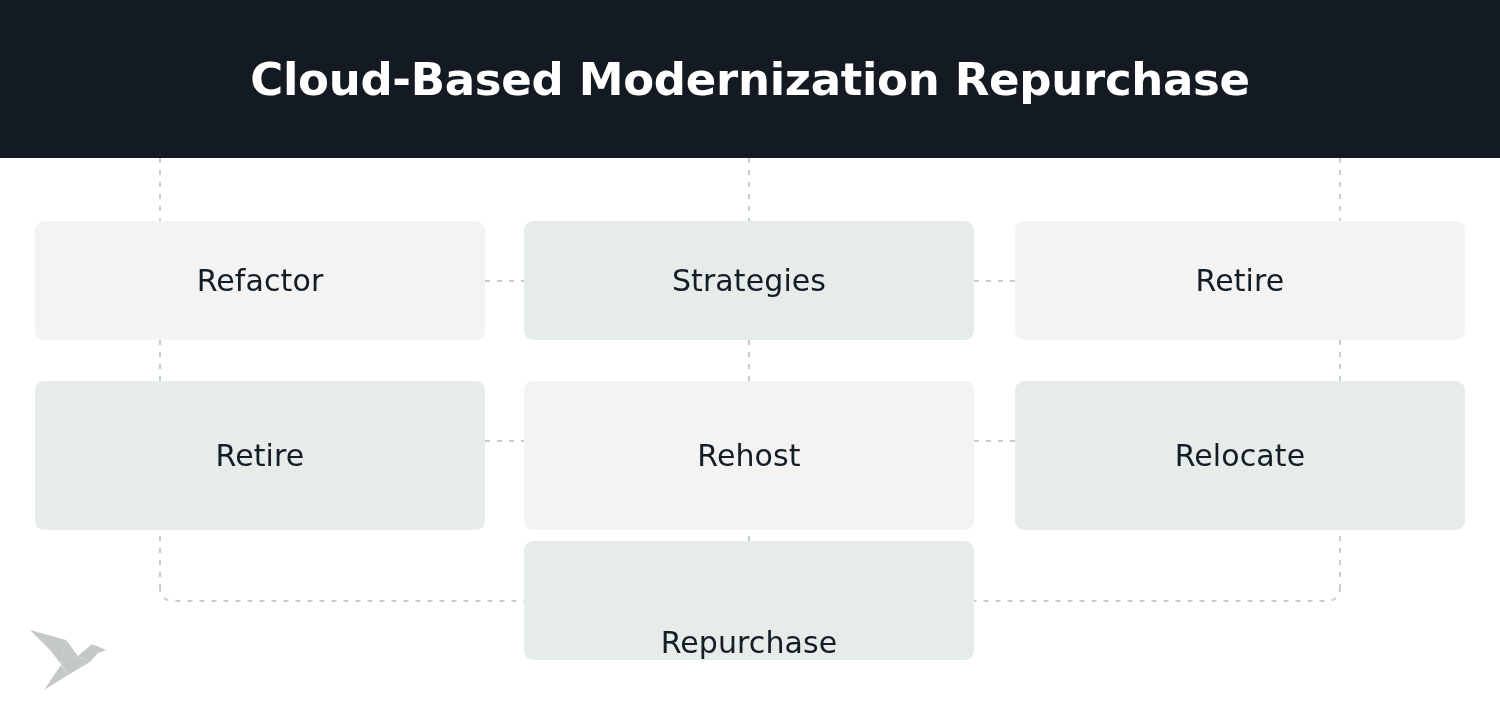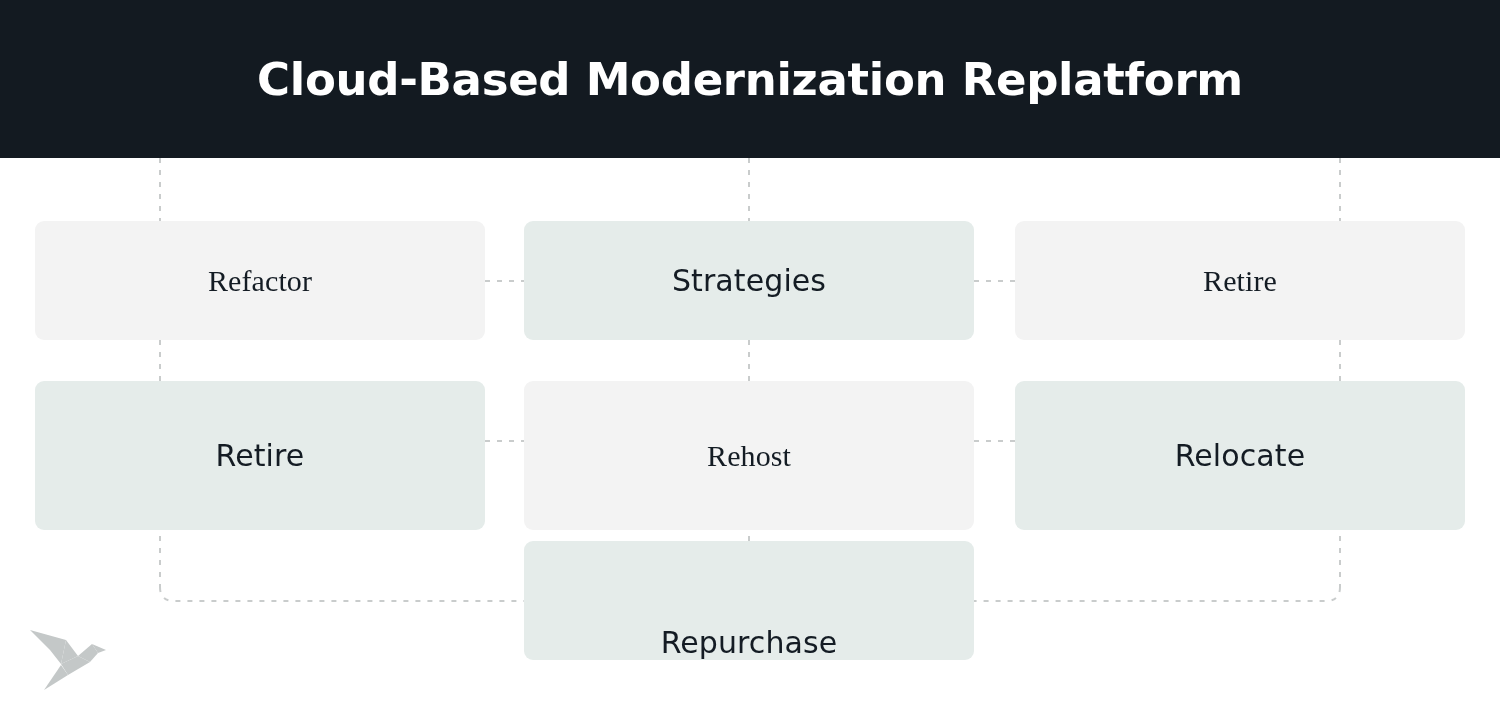--- a/index.html
+++ b/index.html
@@ -67,21 +67,21 @@
     display: flex;
     align-items: center;
     justify-content: center;
     font-family: "DejaVu Sans", sans-serif;
     font-size: 30px;
     font-weight: 400;
     color: #141c24;
     letter-spacing: 0.1px;
     white-space: nowrap;
   }
-  .node.gray  { background: #f3f3f3; font-family: Liberation Serif, serif; }
+  .node.gray  { background: #f3f3f3; }
   .node.green { background: #e5ecea; }
 
   
   .col-left   { left: 35px;   width: 450px; }
   .col-mid    { left: 524px;  width: 450px; }
   .col-right  { left: 1015px; width: 450px; }
 
   
   .row-1 { top: 221px; height: 119px; }
   .row-2 { top: 381px; height: 149px; }
@@ -95,21 +95,21 @@
     width: 86px;
     height: 72px;
   }
 </style>
 </head>
 <body>
 
 <div id="page">
 
   <div class="header">
-    <div class="header-title">Cloud-Based Modernization Replatform</div>
+    <div class="header-title">Cloud-Based Modernization Repurchase</div>
   </div>
 
   <svg class="connectors" width="1500" height="720" viewBox="0 0 1500 720" xmlns="http://www.w3.org/2000/svg">
     <g fill="none" stroke="#c9cccc" stroke-width="2" stroke-dasharray="5 7" stroke-linecap="butt">
 
       <path d="M160,158 L160,221"></path>
       <path d="M160,340 L160,381"></path>
       <path d="M160,500 L160,587"></path>
 
       <path d="M749,158 L749,221"></path>

